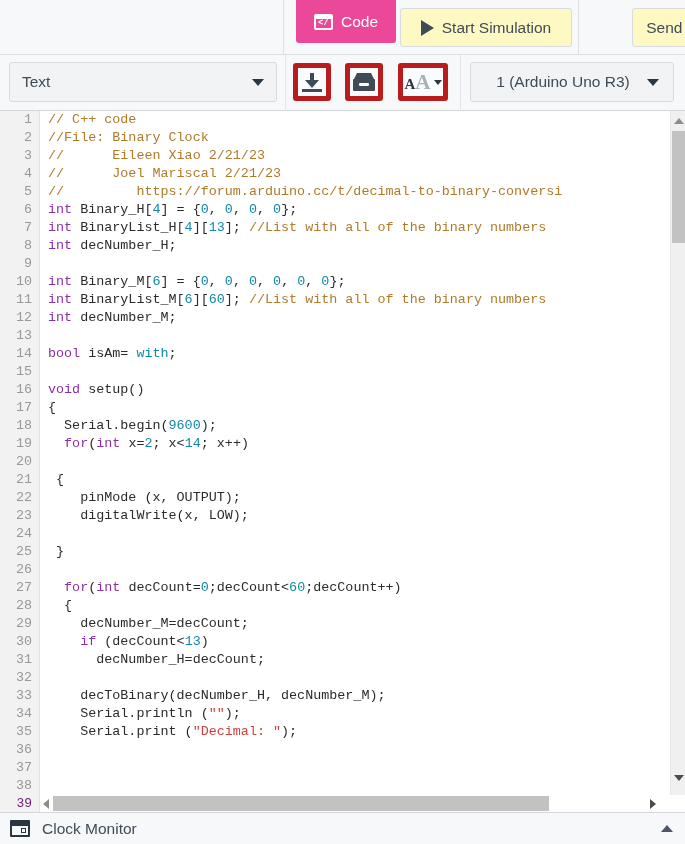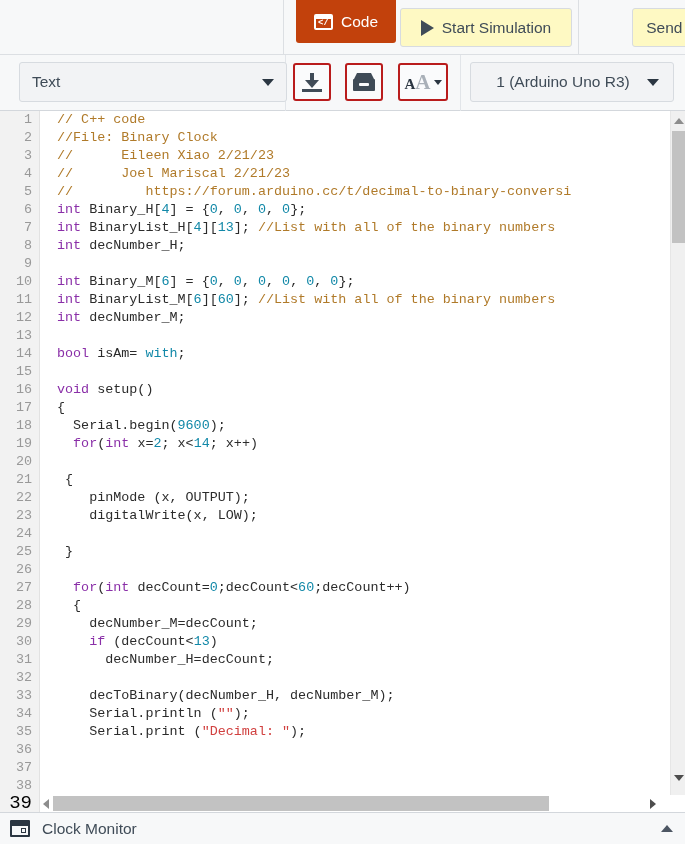--- a/index.html
+++ b/index.html
@@ -36,21 +36,21 @@
     border: 1px solid #d7dbe0;
     border-radius: 3px;
     background: #fef9c3;
     color: #3f4b57;
     font-size: 15.5px;
     cursor: pointer;
     user-select: none;
   }
   .btn-code {
     left: 296px; top: 0px; width: 100px; height: 43px;
-    background: #c2410c;
+    background: #ec4899;
     border: none;
     border-radius: 0 0 3px 3px;
     color: #ffffff;
     font-weight: 400;
   }
   .btn-sim { left: 400px; top: 8px; width: 172px; height: 39px; }
   .btn-send { left: 588px; top: 8px; width: 85px; height: 39px; margin-left: 44px; }
 
   .icon-code-window {
     width: 19px; height: 16px;
@@ -97,40 +97,40 @@
     position: absolute;
     box-sizing: border-box;
     border: 1px solid #d7dbe0;
     border-radius: 3px;
     background: #f2f3f5;
     color: #3f4b57;
     font-size: 15.5px;
     display: flex; align-items: center;
     cursor: pointer; user-select: none;
   }
-  .select-text { left: 19px; top: 62px; width: 268px; height: 40px; padding: 0 12px; }
+  .select-text { left: 9px; top: 62px; width: 268px; height: 40px; padding: 0 12px; }
   .select-board { left: 470px; top: 62px; width: 204px; height: 40px; padding: 0 14px; }
   .select-board .sel-label { flex: 1; text-align: center; padding-right: 6px; }
   .select .sel-label { flex: 1; }
   .caret {
     width: 0; height: 0; flex: 0 0 auto;
     border-left: 6px solid transparent;
     border-right: 6px solid transparent;
     border-top: 7px solid #2b3642;
   }
   .caret-sm {
     width: 0; height: 0; flex: 0 0 auto;
     border-left: 4.5px solid transparent;
     border-right: 4.5px solid transparent;
     border-top: 5.5px solid #2b3642;
   }
   .tbtn {
     position: absolute;
     box-sizing: border-box;
-    border: 2px solid #b91c1c;
+    border: 5px solid #b91c1c;
     border-radius: 3px;
     background: #fafbfc;
     display: flex; align-items: center; justify-content: center;
     gap: 3px;
     cursor: pointer; user-select: none;
   }
   .tbtn-download { left: 293px; top: 63px; width: 38px; height: 38px; }
   .tbtn-library  { left: 345px; top: 63px; width: 38px; height: 38px; }
   .tbtn-font     { left: 398px; top: 63px; width: 50px; height: 38px; }
 
@@ -206,21 +206,21 @@
     font-size: 13.4px;
     white-space: pre;
   }
   .ln {
     color: #999999;
     text-align: right;
     padding-right: 7px;
   }
   .cl {
     color: #2b2b2b;
-    padding-left: 16px;
+    padding-left: 7px;
     font-family: Liberation Mono, monospace;
   }
   .tok-cmt { color: #b07a29; }
   .tok-kw  { color: #8a2fa8; }
   .tok-num { color: #1188a8; }
   .tok-str { color: #d1403f; }
 
   
   .vscroll {
     position: absolute; right: 0; top: 111px;
@@ -279,22 +279,22 @@
     background: #c2c2c2;
     cursor: pointer;
   }
   .gutter-lastline {
     position: absolute; left: 0; top: 795px;
     width: 40px; height: 17px;
     background: #f2f2f2;
     border-right: 1px solid #e2e2e2;
     box-sizing: border-box;
     font-family: "Liberation Mono", monospace;
-    font-size: 19px; line-height: 17px;
-    color: #000000;
+    font-size: 13px; line-height: 17px;
+    color: #701a75;
     text-align: right;
     padding-right: 7px;
   }
   .scroll-corner {
     position: absolute; right: 0; top: 795px;
     width: 15px; height: 17px;
     background: #ffffff;
   }
 
   

